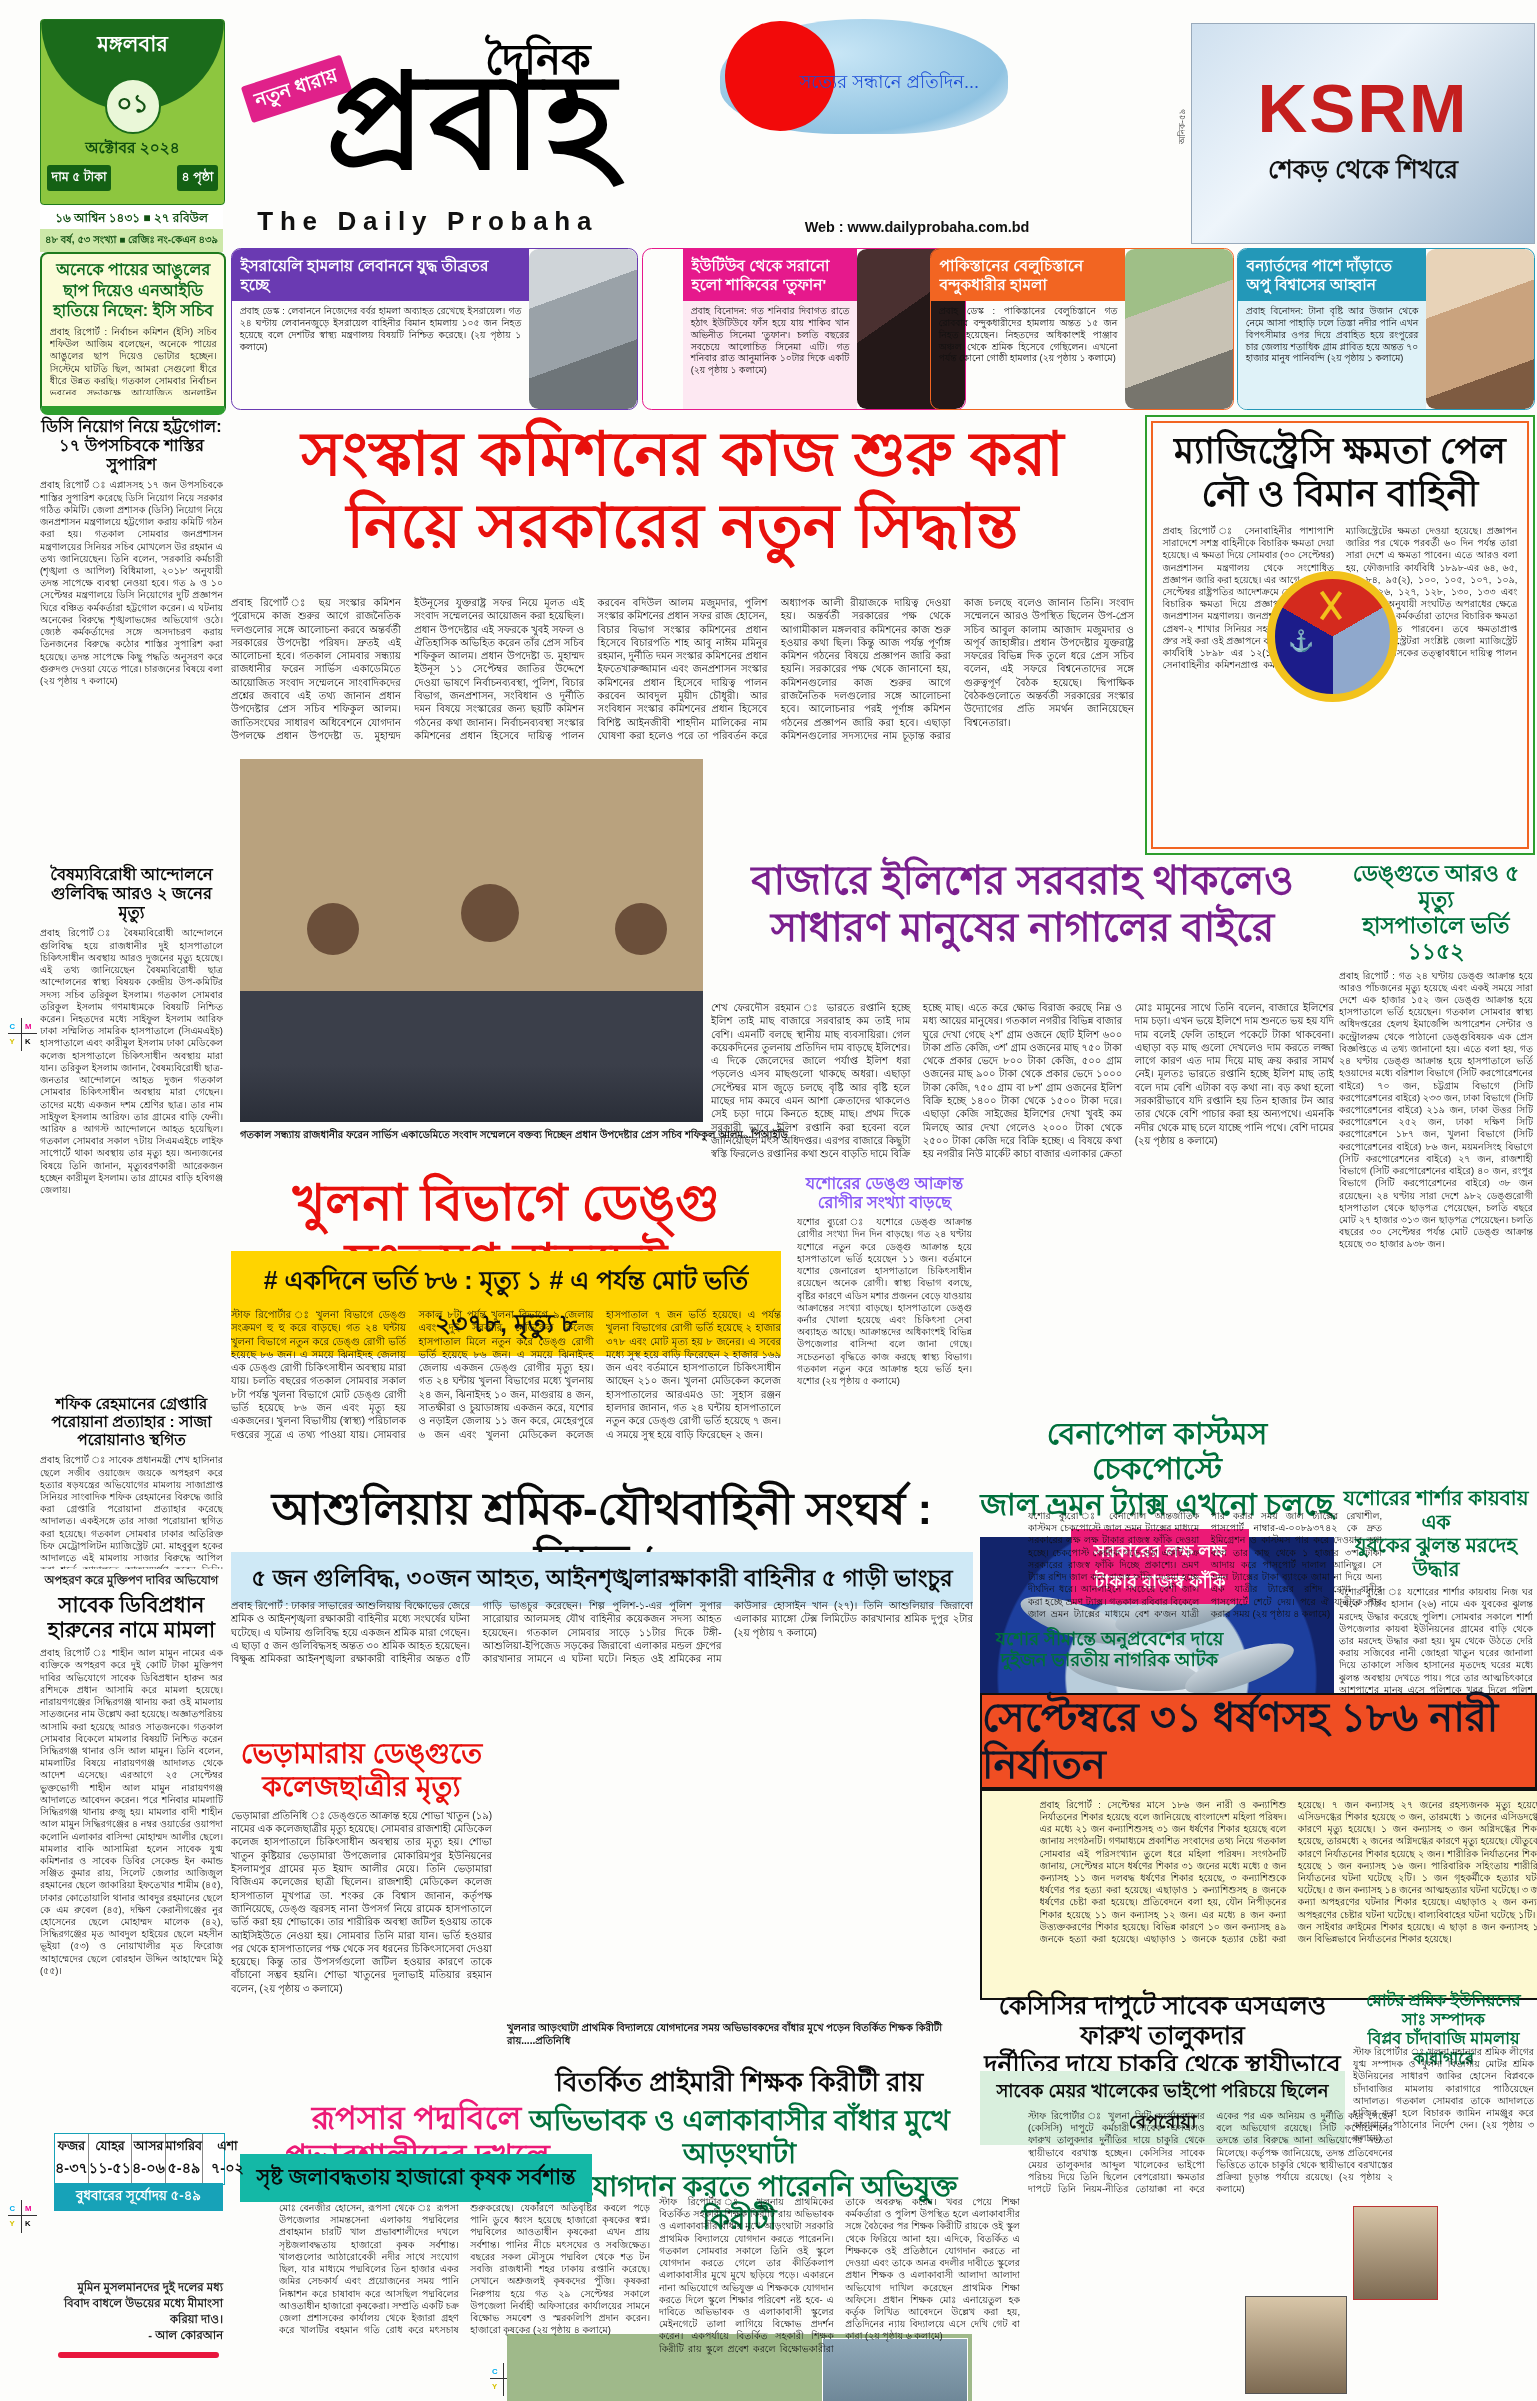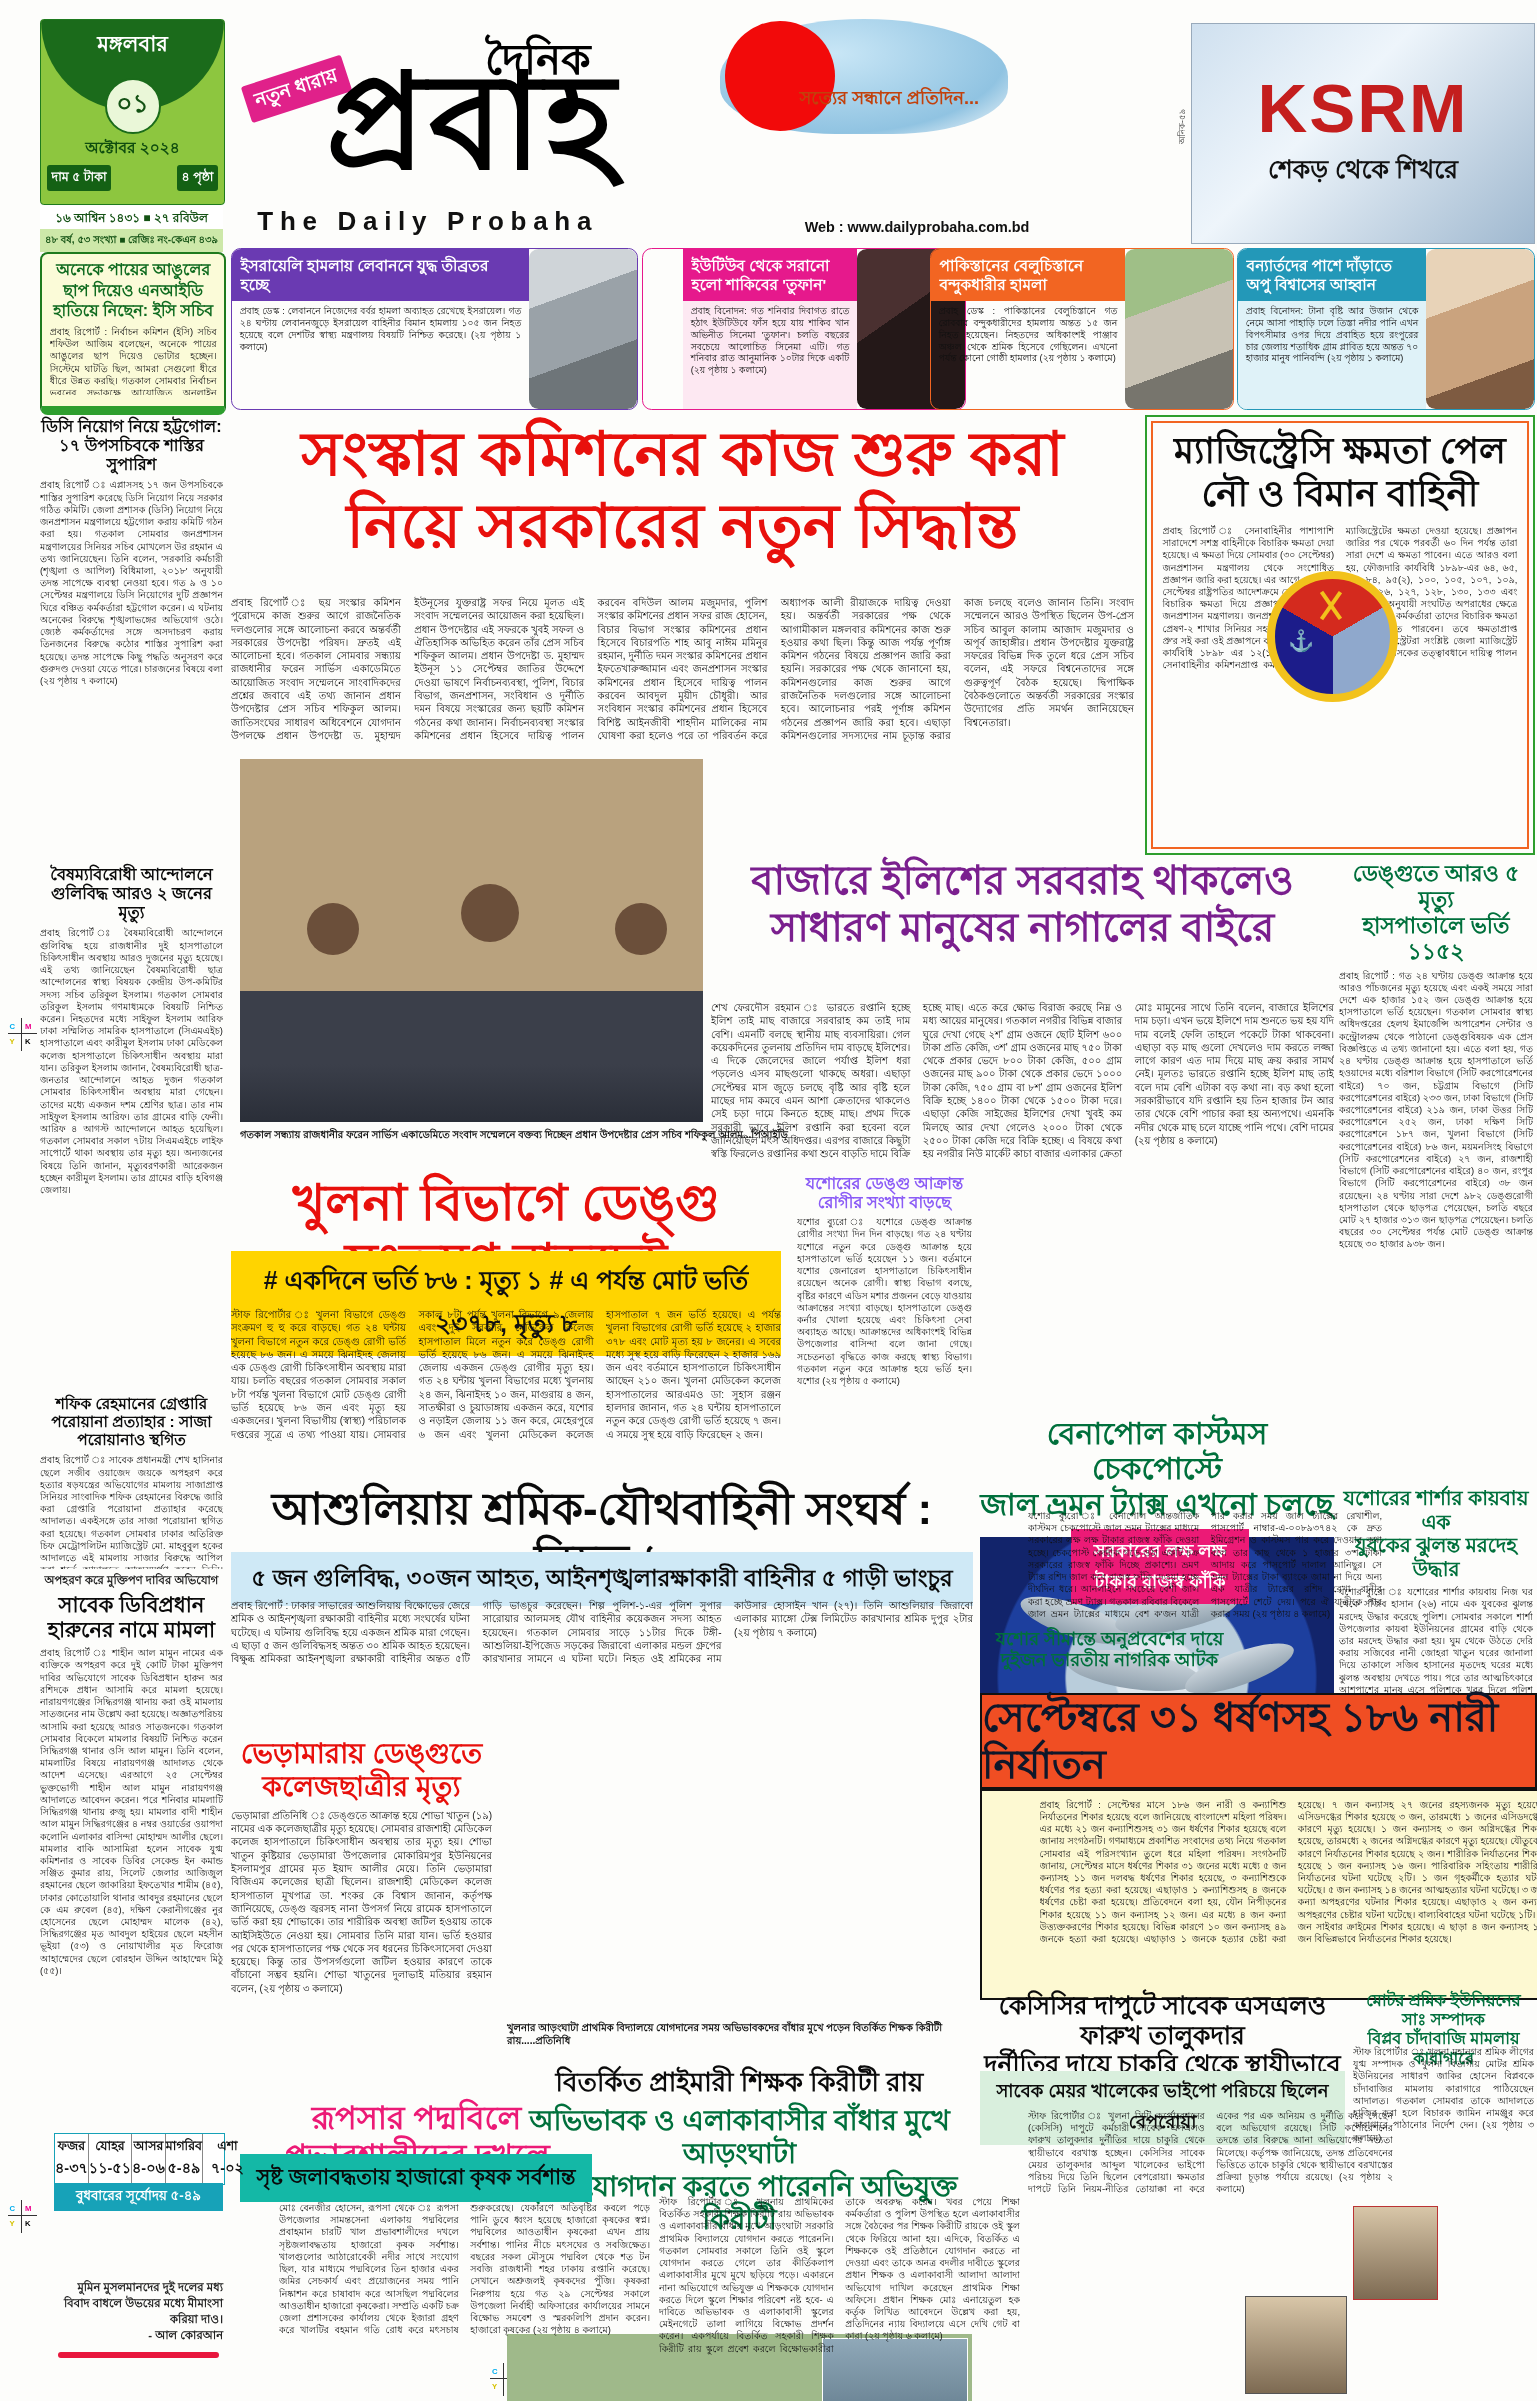--- a/index.html
+++ b/index.html
@@ -123,21 +123,21 @@
   </div>
 </div>
 <div class="abs calrow" style="left:40px;top:206px;width:183px;">১৬ আশ্বিন ১৪৩১ ■ ২৭ রবিউল আউয়াল ১৪৪৬</div>
 <div class="abs edrow" style="left:40px;top:229px;width:183px;">৪৮ বর্ষ, ৫৩ সংখ্যা ■ রেজিঃ নং-কেএন ৪৩৯</div>
 
 <div class="abs" style="left:240px;top:11.5px;width:797px;height:232px;">
   <div class="abs" style="right:29px;top:7.7px;width:288px;height:115px;background:radial-gradient(ellipse at 40% 30%,#bfe2f5,#7db9dd 70%,#fff 100%);border-radius:50% 50% 40% 40%;opacity:.85;"></div>
   <div class="abs" style="right:202px;top:9.6px;width:110px;height:110px;border-radius:50%;background:#f20a0a;"></div>
   <div class="abs tag" style="left:3.8px;top:58px;">নতুন ধারায়</div>
   <div class="abs" style="left:245px;top:15.4px;font-size:42px;font-weight:900;color:#000;">দৈনিক</div>
-  <div class="abs" style="right:58px;top:72px;font-size:18px;font-weight:bold;color:#c2410c;">সত্যের সন্ধানে প্রতিদিন...</div>
+  <div class="abs" style="right:58px;top:56px;font-size:18px;font-weight:normal;color:#1d4ed8;">সত্যের সন্ধানে প্রতিদিন...</div>
   <div class="abs" style="left:86px;top:37px;font-size:133px;font-weight:900;color:#000;letter-spacing:3.8px;line-height:1.1;">প্রবাহ</div>
   <div class="abs" style="left:17.3px;top:194px;font-size:26px;font-weight:900;letter-spacing:6.7px;color:#111;">The Daily Probaha</div>
   <div class="abs" style="right:7.7px;top:207px;font-size:14.4px;font-weight:bold;color:#111;">Web : www.dailyprobaha.com.bd</div>
 </div>
 
 <div class="abs" style="left:1176px;top:144px;font-size:8.6px;transform:rotate(-90deg);transform-origin:left top;color:#333;">অনিক-৫৯</div>
 <div class="abs ksrm" style="left:1191px;top:23px;width:342px;height:219px;">
   <div class="ksrmtxt">KSRM</div>
   <div class="ksrmslg">শেকড় থেকে শিখরে</div>
 </div>

